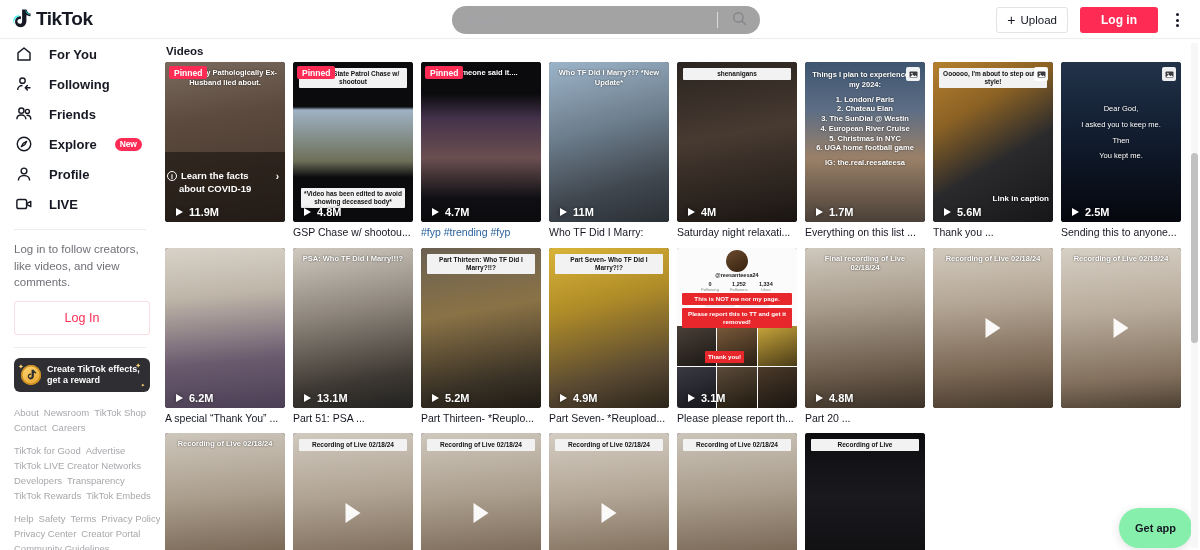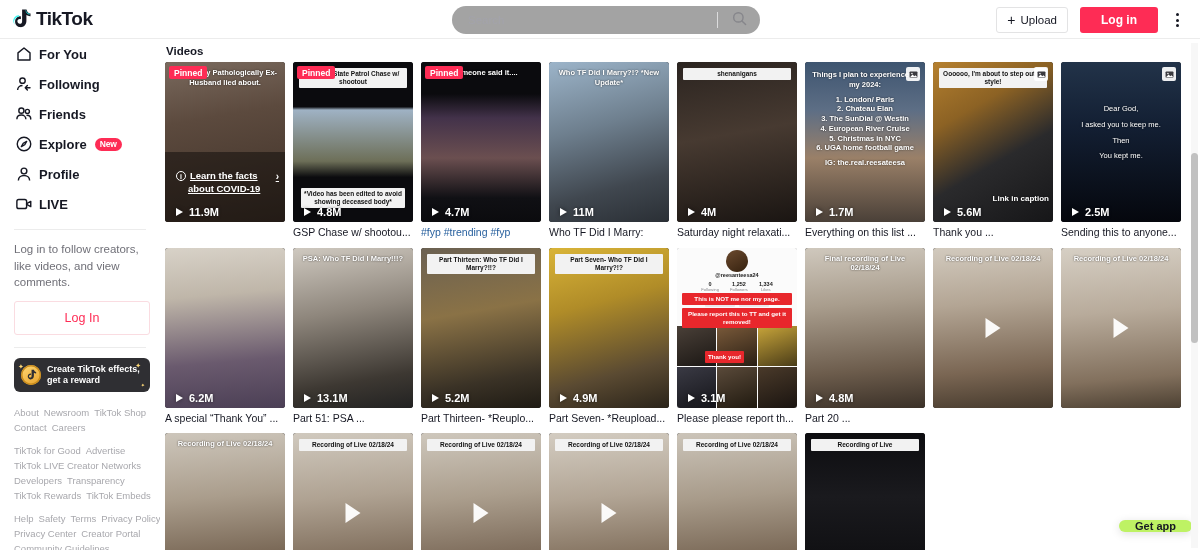--- a/index.html
+++ b/index.html
@@ -73,21 +73,21 @@
   .kebab i { width: 3px; height: 3px; border-radius: 50%; background: #161823; display: block; }
 
   
   .sidebar {
     position: absolute; left: 0; top: 39px;
     width: 160px; height: 511px;
     background: #fff; overflow: hidden;
     padding-left: 8px;
   }
   .nav-item {
-    display: flex; align-items: center; gap: 6px;
+    display: flex; align-items: center; gap: 16px;
     height: 30px; margin-bottom: 0px; cursor: pointer;
     padding-left: 6px;
   }
   .nav-item .nav-label {
     font-size: 13px; font-weight: bold; color: #161823;
     white-space: nowrap;
   }
   .nav-ico { width: 19px; height: 19px; flex: none; display: flex; align-items: center; justify-content: center; }
   .badge-new {
     background: #fe2c55; color: #fff; font-size: 8.5px; font-weight: bold;
@@ -207,36 +207,36 @@
     padding: 2px 5px; border-radius: 2px; letter-spacing: .2px;
   }
   .ov-red-box {
     background: #e8272c; color: #fff; font-size: 6.2px; font-weight: bold;
     padding: 2px 3px; text-align: center; line-height: 1.3;
     border-radius: 1px;
   }
   .covid-bar {
     position: absolute; left: 0; right: 0; bottom: 0; z-index: 5;
     background: rgba(0,0,0,.42);
-    padding: 18px 6px 26px 11px;
-    color: #fff; font-size: 9.5px; font-weight: bold; line-height: 1.35; text-decoration: underline;
+    padding: 18px 6px 26px 2px;
+    color: #fff; font-size: 9.5px; font-weight: bold; line-height: 1.35;
   }
   .covid-row { display: flex; align-items: center; gap: 4px; }
   .info-circle {
     width: 10px; height: 10px; border-radius: 50%;
     border: 1.1px solid #fff; font-size: 7px; flex: none;
     display: flex; align-items: center; justify-content: center;
     font-weight: bold;
   }
   .chev { margin-left: auto; font-size: 10px; }
 
   .get-app {
-    position: absolute; right: 8px; bottom: 18px; z-index: 30;
-    background: #bef264; border-radius: 20px;
-    padding: 0 16px; font-size: 11px; font-weight: bold;
+    position: absolute; right: 8px; bottom: 2px; z-index: 30;
+    background: #86efac; border-radius: 20px;
+    padding: 14px 16px; font-size: 11px; font-weight: bold;
     color: #161823; box-shadow: 0 2px 10px rgba(0,0,0,.13);
     cursor: pointer; white-space: nowrap;
   }
 
   .scrollbar {
     position: absolute; right: 2px; top: 43px;
     width: 7px; height: 505px; z-index: 35;
     background: #f7f7f7;
   }
   .scroll-thumb {

